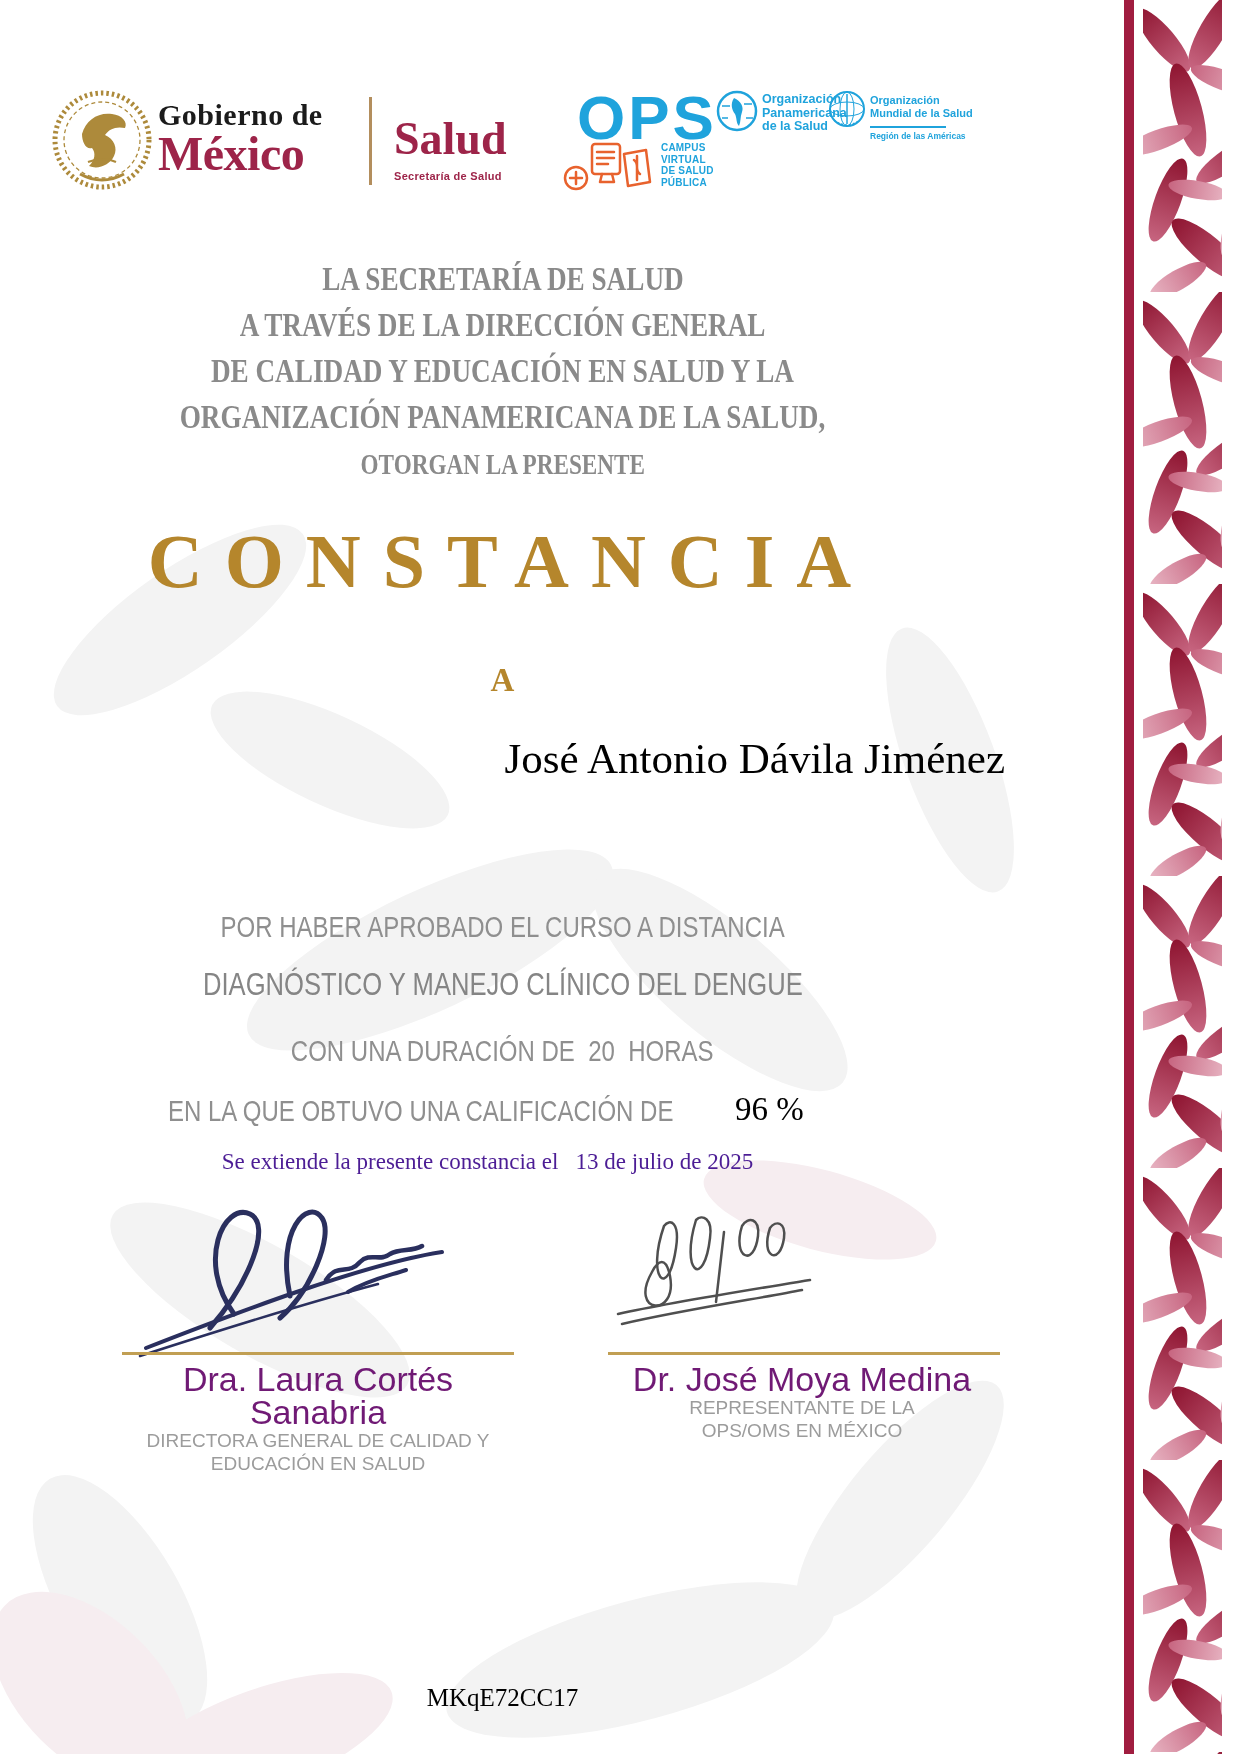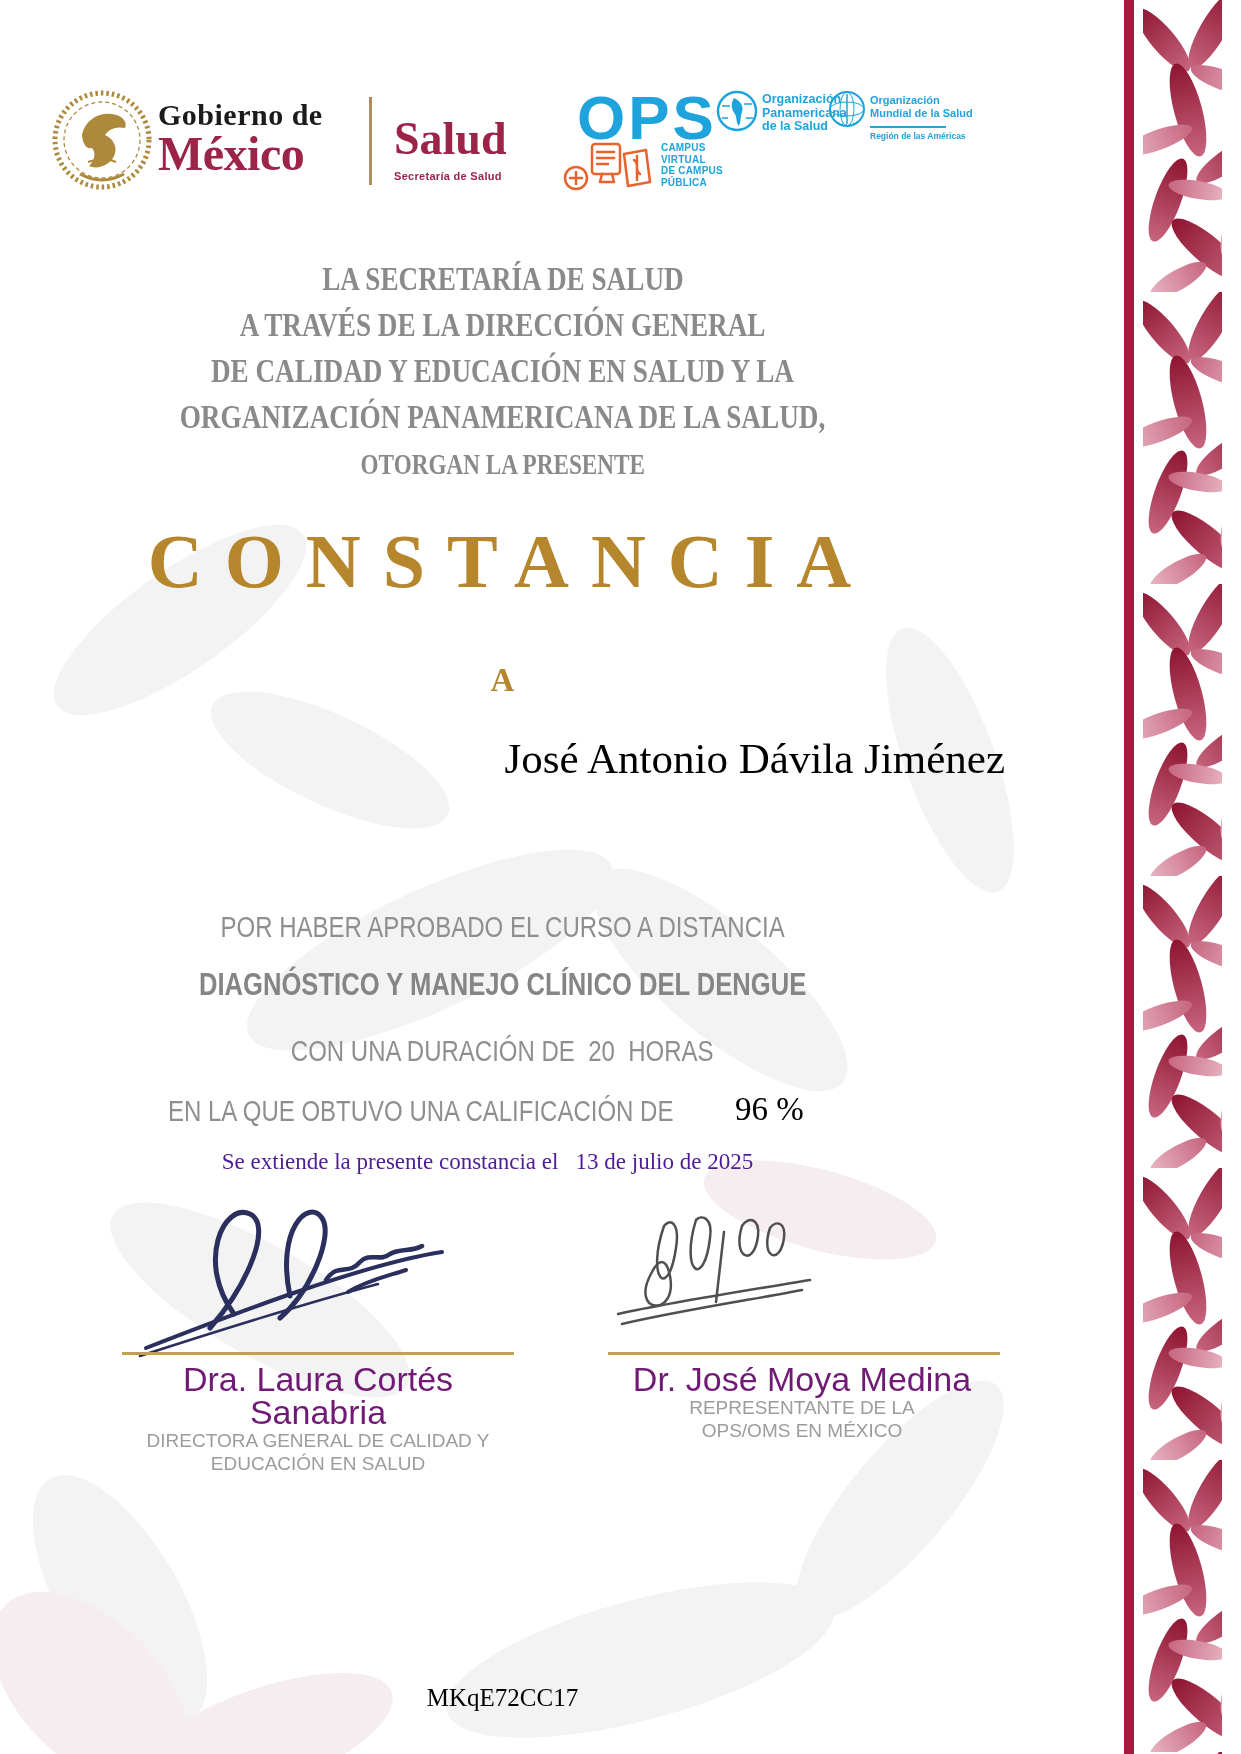--- a/index.html
+++ b/index.html
@@ -48,21 +48,21 @@
   .cert-title { left:0; top:518px; width:1005px; text-align:center;
                 font-family:"Liberation Serif", serif; font-weight:bold; font-size:76px;
                 color:#B5862C; letter-spacing:22px; padding-left:16px; }
   .to-label { left:0; top:662px; width:1005px; text-align:center;
               font-family:"Liberation Serif", serif; font-weight:bold; font-size:33px; color:#B5862C; }
   .recipient { left:0; top:734px; width:1005px; text-align:right;
                font-family:"Liberation Serif", serif; font-size:43px; color:#000000; }
 
   
   .reason   { left:0; top:910px;  width:1005px; text-align:center; font-size:30px; color:#8F8F8F; }
-  .course   { left:0; top:966px;  width:1005px; text-align:center; font-size:32px; font-weight:bold; color:#858585; }
+  .course   { left:0; top:966px;  width:1005px; text-align:center; font-size:32px; font-weight:normal; color:#858585; }
   .duration { left:0; top:1034px; width:1005px; text-align:center; font-size:30px; color:#8F8F8F; }
   .grade-label { left:168px; top:1094px; font-size:30px; color:#8F8F8F; }
   .grade-value { left:735px; top:1091px; font-family:"Liberation Serif", serif; font-size:33px; color:#000000; }
   .issued { left:0; top:1149px; width:975px; text-align:center;
             font-family:"Liberation Serif", serif; font-size:23px; color:#4c1d95; }
 
   
   .sig-left-img  { left:138px; top:1196px; width:312px; height:166px; }
   .sig-right-img { left:612px; top:1206px; width:205px; height:138px; }
   .sig-line-left  { left:122px; top:1352px; width:392px; height:3px; background:#C19F53; }
@@ -133,21 +133,21 @@
       <path d="M35 14 H52 M35 20 H52 M35 26 H46"></path>
       <path d="M40 36 L38 44 H52 L50 36"></path>
       <path d="M62 16 L84 12 L88 44 L66 48 Z"></path>
       <path d="M75 18 V42 M72 22 C78 26 72 32 78 36"></path>
     </g>
   </svg>
 
   <div class="abs layer campus-text">
     <div>CAMPUS</div>
     <div>VIRTUAL</div>
-    <div>DE CAMPUS</div>
+    <div>DE SALUD</div>
     <div>PÚBLICA</div>
   </div>
 
   <svg class="abs layer paho-emblem" viewBox="0 0 42 42">
     <circle cx="21" cy="21" r="19" fill="none" stroke="#1FA3DC" stroke-width="2.5"></circle>
     <path d="M18 8 C14 14 16 20 19 24 C21 28 20 33 23 36 C25 32 24 27 26 22 C28 17 25 11 18 8 Z" fill="#1FA3DC"></path>
     <g stroke="#1FA3DC" stroke-width="1.5">
       <path d="M6 16 H14 M28 14 H36 M6 28 H12 M30 28 H37"></path>
     </g>
   </svg>

